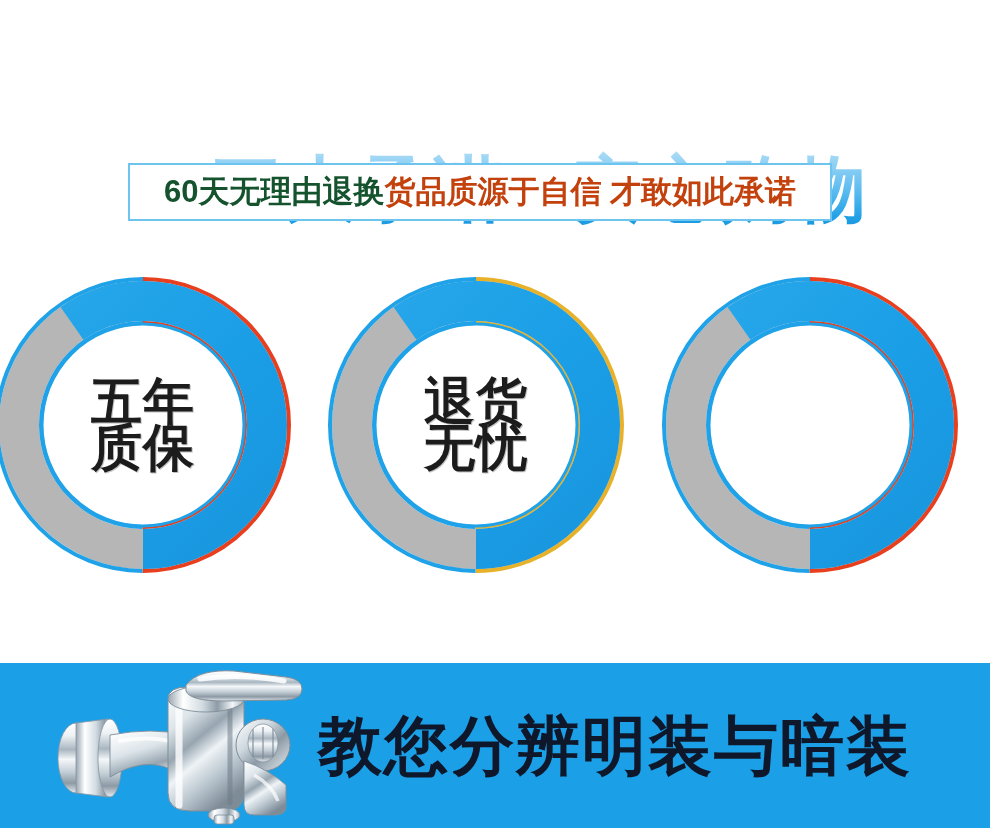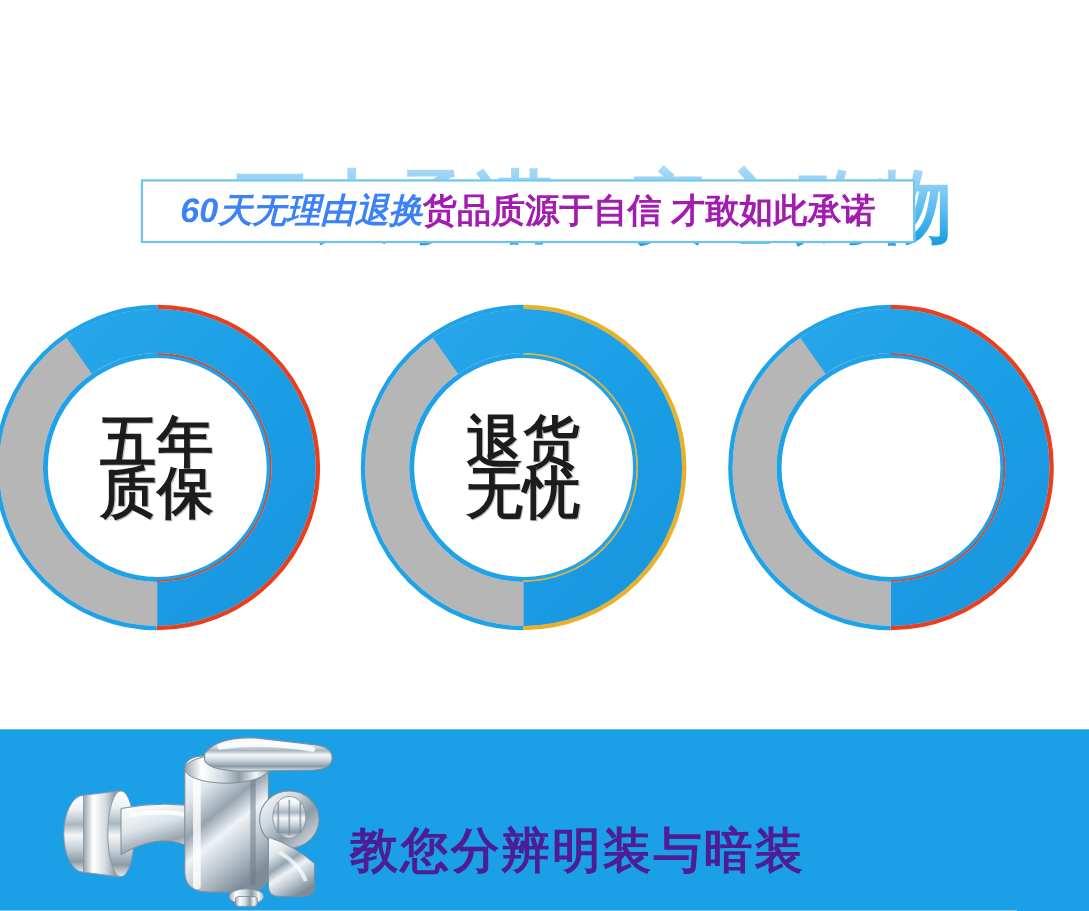--- a/index.html
+++ b/index.html
@@ -32,22 +32,22 @@
     width:704px;height:58px;
     border:2px solid #6dc4ef;
     background:#ffffff;
     display:flex;align-items:center;justify-content:center;
     box-sizing:border-box;
   }
   .promise-text{
     font-size:31px;font-weight:bold;line-height:34px;
     white-space:pre;letter-spacing:0px;
   }
-  .promise-text .gold{color:#3b82f6;font-style:italic;}
-  .promise-text .dark{color:#a21caf;}
+  .promise-text .gold{color:#14532d;}
+  .promise-text .dark{color:#c2410c;}
 
   
   .donuts{position:absolute;left:0;top:275px;width:990px;height:300px;}
   .donut{position:absolute;top:0;width:300px;height:300px;}
   .donut svg{display:block;width:300px;height:300px;overflow:visible;}
   .donut-center{
     position:absolute;left:0;top:0;width:300px;height:300px;
     display:flex;flex-direction:column;
     align-items:center;justify-content:center;
     pointer-events:none;
@@ -66,22 +66,22 @@
     white-space:pre;
   }
 
   
   .banner{
     position:absolute;left:0;top:663px;width:990px;height:165px;
     background:#1ba0e8;overflow:hidden;
   }
   .banner-title{
     position:absolute;left:318px;top:50px;
-    font-size:44px;line-height:66px;font-weight:bold;
-    color:#4c1d95;letter-spacing:2px;white-space:pre;margin-top:28px;
+    font-size:64px;line-height:66px;font-weight:bold;
+    color:#0f172a;letter-spacing:2px;white-space:pre;
   }
   .faucet{position:absolute;left:48px;top:2px;width:300px;height:163px;}
   .faucet svg{display:block;}
 </style>
 </head>
 <body>
 
 <div class="page">
 
   <div class="headline">

